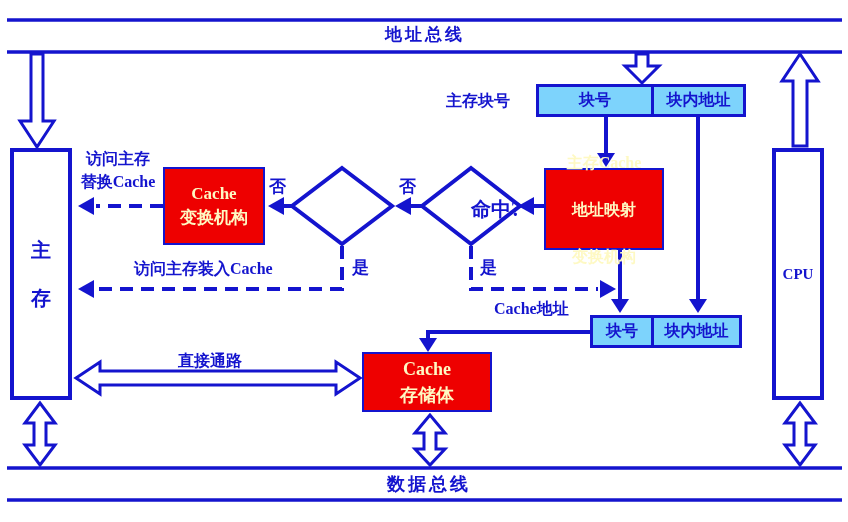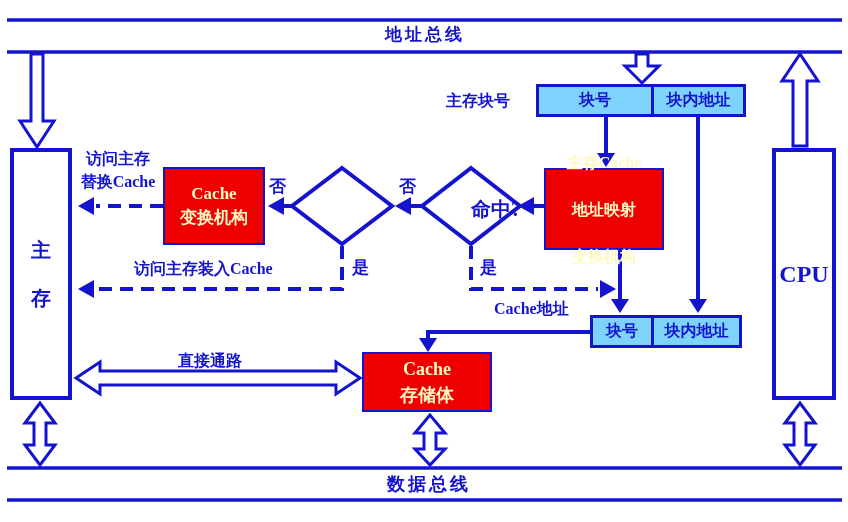--- a/index.html
+++ b/index.html
@@ -103,21 +103,21 @@
       <polyline points="471,246 471,289 598,289" fill="none"></polyline>
       <polygon points="600,280 600,298 616,289" fill="#1414CE" stroke="none" stroke-dasharray="none"></polygon>
     </g>
   </svg>
 
   <div class="box" style="left:10px;top:148px;width:62px;height:252px;flex-direction:column;gap:28px;">
     <span class="mmchar">主</span>
     <span class="mmchar">存</span>
   </div>
 
-  <div class="box" style="left:772px;top:148px;width:64px;height:252px;font-size:24px;">CPU</div>
+  <div class="box" style="left:772px;top:148px;width:52px;height:252px;font-size:15px;">CPU</div>
 
   <div class="redbox" style="left:163px;top:167px;width:102px;height:78px;font-size:17px;line-height:24px;">
     <span>Cache</span>
     <span>变换机构</span>
   </div>
 
   <div class="redbox" style="left:544px;top:168px;width:120px;height:82px;font-size:16px;line-height:25px;gap:22px;">
     <span>主存Cache</span>
     <span>地址映射</span>
     <span>变换机构</span>

